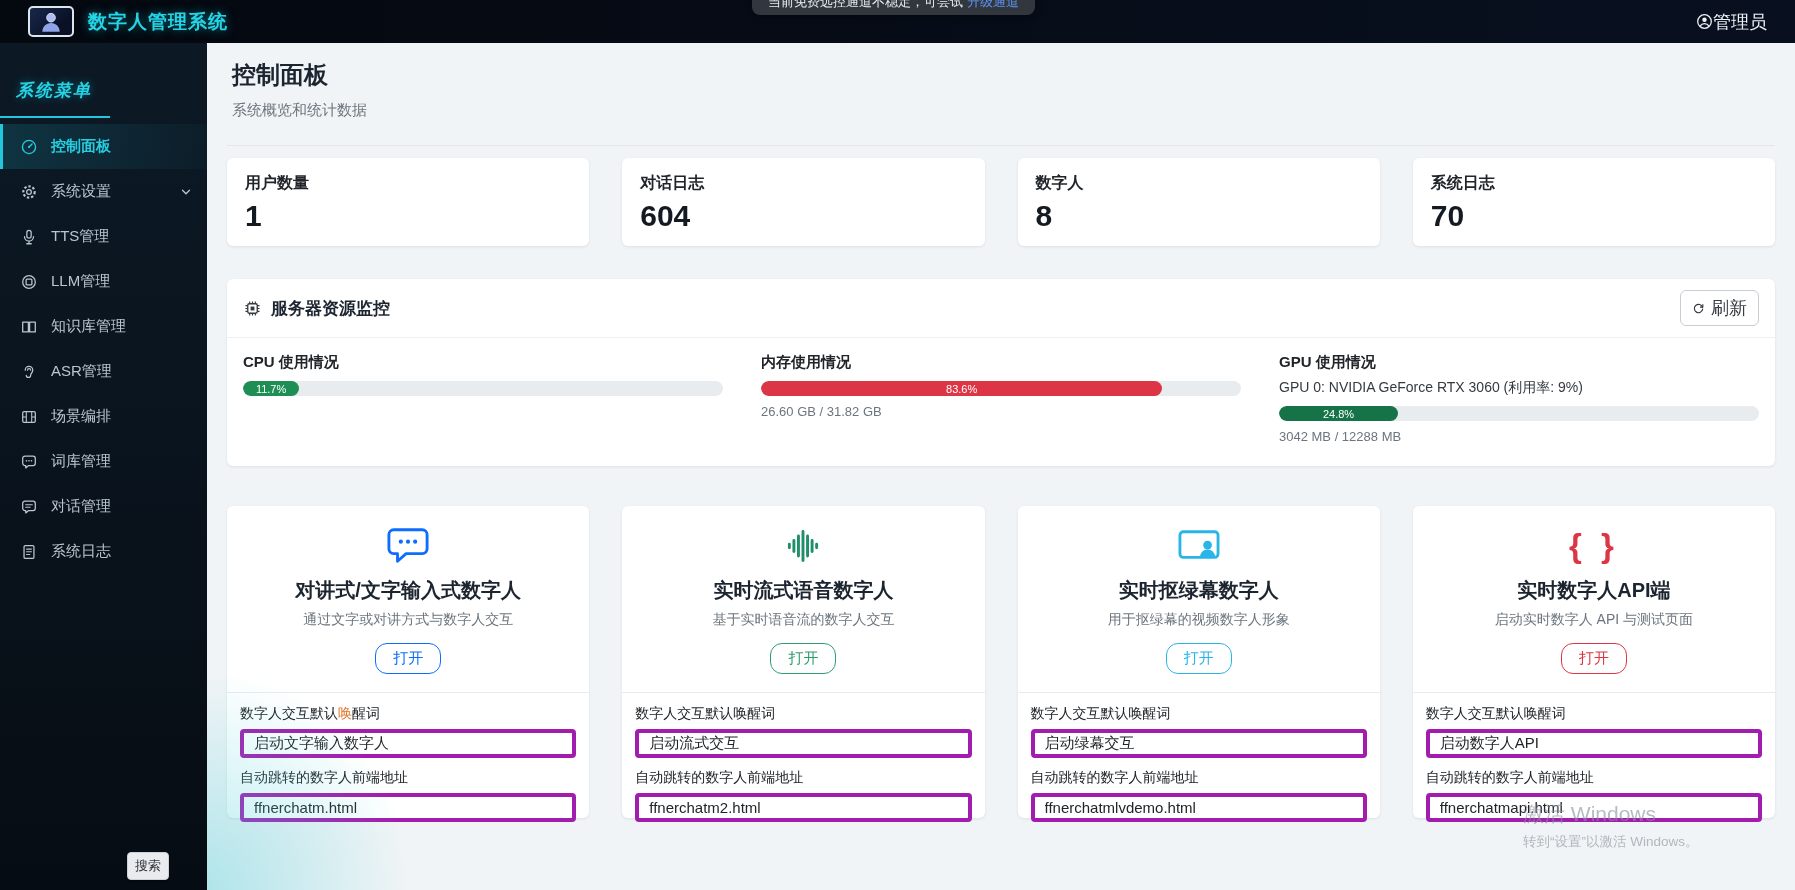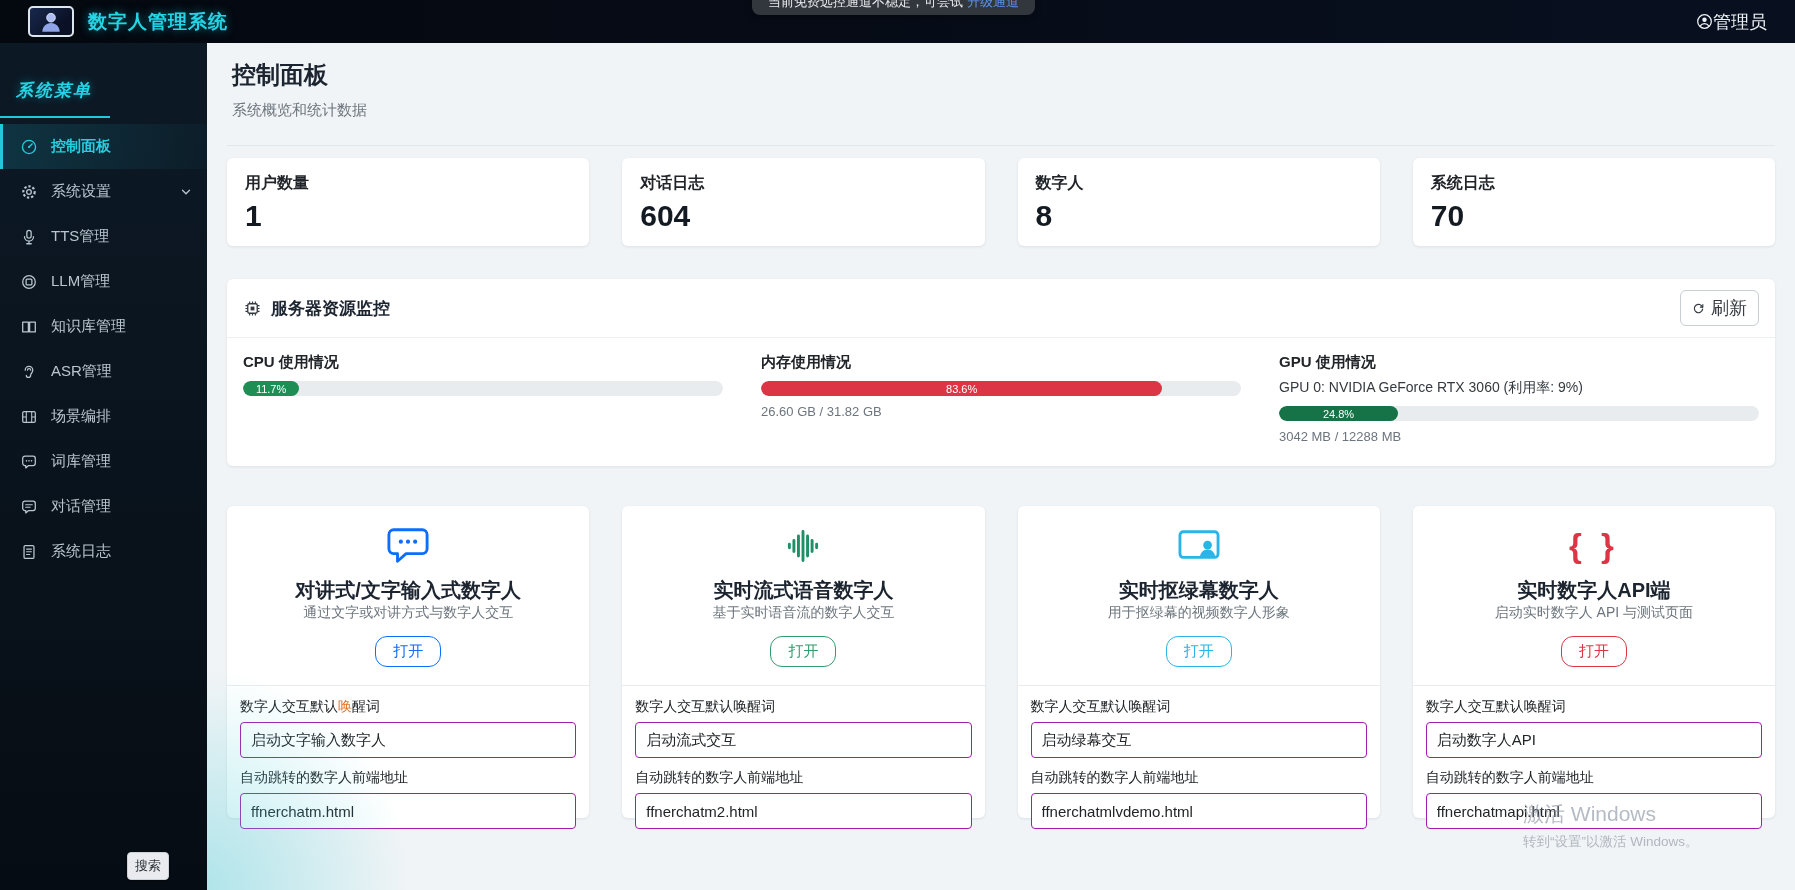--- a/index.html
+++ b/index.html
@@ -95,32 +95,32 @@
   .bar-red { background:#dc3545; }
   .bar-darkgreen { background:#157347; }
   .res-detail { margin-top:8px; font-size:13px; color:#6c757d; }
   .res-detail.right { text-align:left; }
   
   .feature-row { display:flex; gap:33px; margin-top:40px; }
   .feature-card { flex:1; height:312px; display:flex; flex-direction:column; text-align:center; }
   .fc-top { padding:18px 16px 0 16px; }
   .fc-icon { height:44px; display:flex; align-items:center; justify-content:center; }
   .fc-title { margin-top:9px; font-size:20px; font-weight:bold; color:#1c2430; }
-  .fc-sub { font-size:14px; color:#6c757d; }
+  .fc-sub { margin-top:7px; font-size:14px; color:#6c757d; }
   .open-btn {
     margin-top:14px; display:inline-block; padding:5px 17px; font-size:15px; cursor:pointer;
     border-radius:12px; background:#fff; border:1px solid; font-family:inherit;
   }
   .fc-divider { margin-top:18px; border-top:1px solid #e9ecef; }
   .fc-form { padding:12px 13px 0 13px; text-align:left; }
   .fc-field-label { font-size:14px; color:#212529; }
   .fc-field-label .hl { color:inherit; }
   .feature-card.accent-0 .fc-field-label .hl { color:#e0762c; }
   .fc-input {
-    margin-top:6px; width:100%; height:36px; border:1px solid #a21caf; border-radius:4px;
+    margin-top:6px; width:100%; height:29px; border:4px solid #a21caf; border-radius:4px;
     padding:8px 10px; font-size:15px; color:#212529; background:#fff; font-family:inherit;
   }
   .fc-field + .fc-field { margin-top:11px; }
   .accent-0 .open-btn { color:#0d6efd; border-color:#0d6efd; }
   .accent-1 .open-btn { color:#2f9e6e; border-color:#2f9e6e; }
   .accent-2 .open-btn { color:#29b5e8; border-color:#29b5e8; }
   .accent-3 .open-btn { color:#dc3545; border-color:#dc3545; }
   .braces { font-size:33px; font-weight:bold; color:#dc3545; letter-spacing:5px; }
   
   .search-pill {

